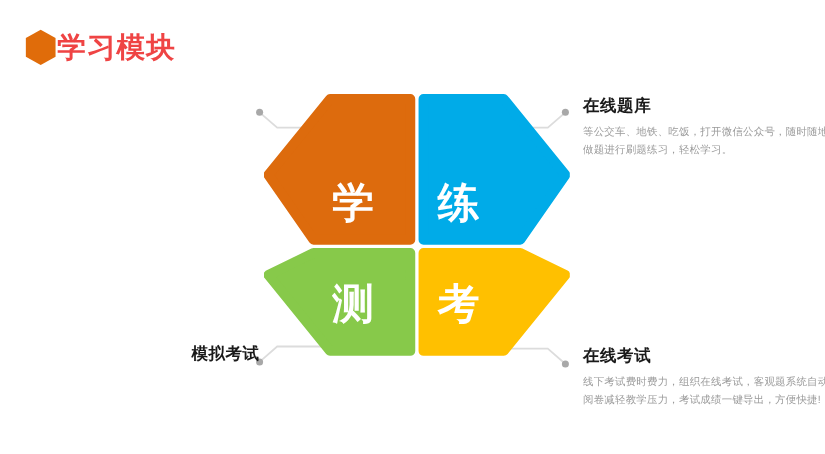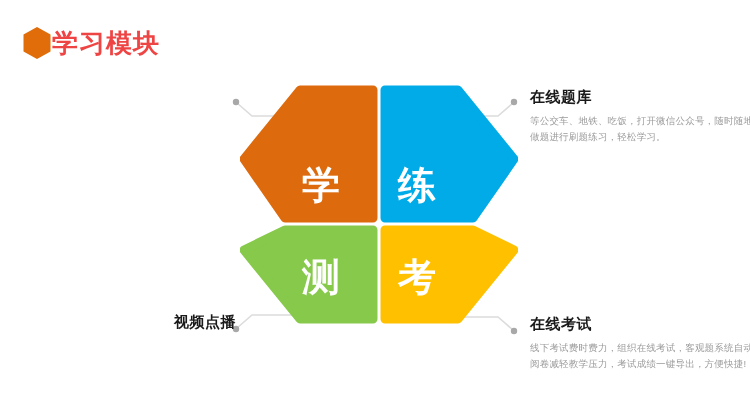--- a/index.html
+++ b/index.html
@@ -116,21 +116,21 @@
     <div class="glyph g-kao">考</div>
   </div>
 
 
   <div class="block blk-bank left-align">
     <div class="head">在线题库</div>
     <div class="body">等公交车、地铁、吃饭，打开微信公众号，随时随地做题进行刷题练习，轻松学习。</div>
   </div>
 
   <div class="block blk-mock right-align">
-    <div class="head">视频点播</div>
+    <div class="head">模拟考试</div>
   </div>
 
   <div class="block blk-exam left-align">
     <div class="head">在线考试</div>
     <div class="body">线下考试费时费力，组织在线考试，客观题系统自动阅卷减轻教学压力，考试成绩一键导出，方便快捷!</div>
   </div>
 
 </div>
 
 </body></html>

